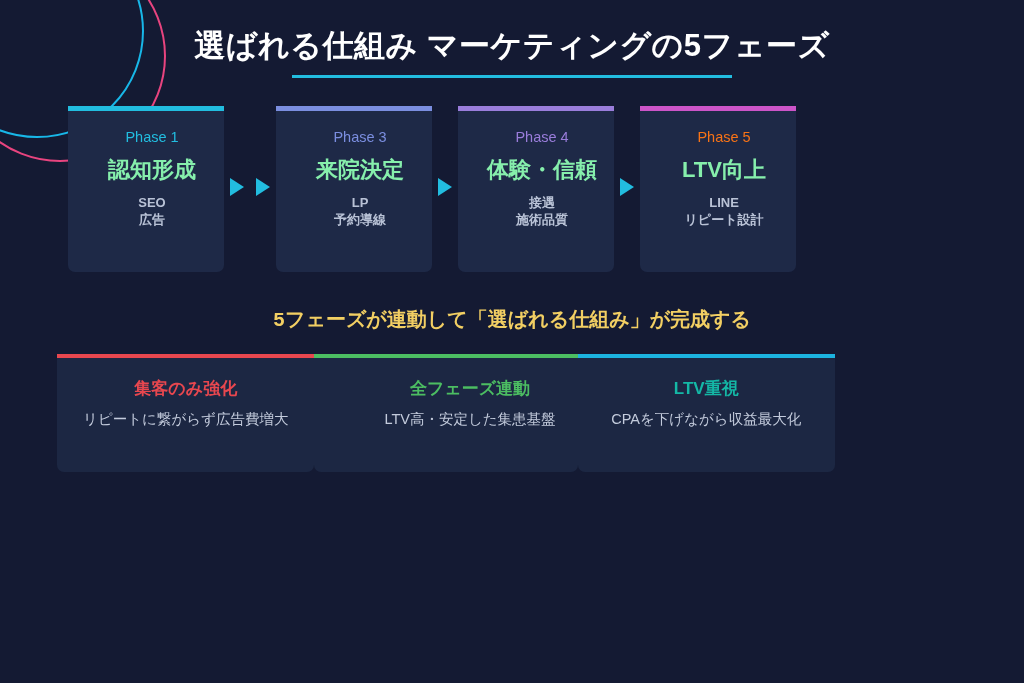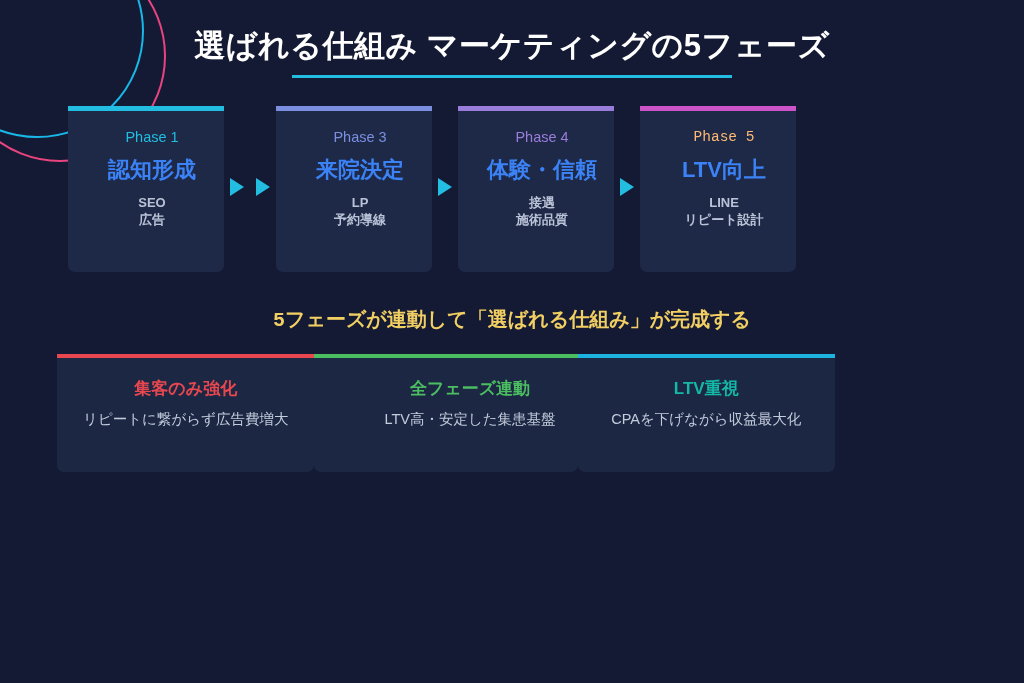--- a/index.html
+++ b/index.html
@@ -41,21 +41,21 @@
     width:156px; height:166px;
     background:#1e2947;
     border-radius:0 0 7px 7px;
     border-top-width:5px; border-top-style:solid;
     padding-top:17px; text-align:center;
     position:relative;
     padding-left:12px;
   }
   .phase-label { font-size:14.5px; line-height:18px; font-weight:normal; }
   .phase-title {
-    color:#3b82f6; font-size:22px; font-weight:bold; line-height:28px; margin-top:10px;
+    color:#86efac; font-size:22px; font-weight:bold; line-height:28px; margin-top:10px;
     white-space:nowrap;
   }
   .phase-items { margin-top:11px; }
   .phase-item { color:#b9c2d6; font-size:13px; line-height:16.5px;font-weight:bold; }
 
   .arrow {
     width:26px; height:166px; display:flex; align-items:center; justify-content:center;
     flex:0 0 26px;
   }
   .arrow i {
@@ -130,21 +130,21 @@
         <div class="phase-title">体験・信頼</div>
         <div class="phase-items">
           <div class="phase-item">接遇</div>
           <div class="phase-item">施術品質</div>
         </div>
       </div>
       <div class="arrow">
         <i style="border-left-color: rgb(34, 189, 224);"></i>
       </div>
       <div class="phase-card" style="border-top-color: rgb(204, 84, 200);">
-        <div class="phase-label" style="color: #fdba74; font-family: Liberation Mono, monospace;">Phase 5</div>
+        <div class="phase-label" style="color: #f97316;">Phase 5</div>
         <div class="phase-title">LTV向上</div>
         <div class="phase-items">
           <div class="phase-item">LINE</div>
           <div class="phase-item">リピート設計</div>
         </div>
       </div>
     </div>
 
   <div id="mid-headline" style="color: rgb(242, 207, 99); font-family: Liberation Mono, monospace;">5フェーズが連動して「選ばれる仕組み」が完成する</div>
 

